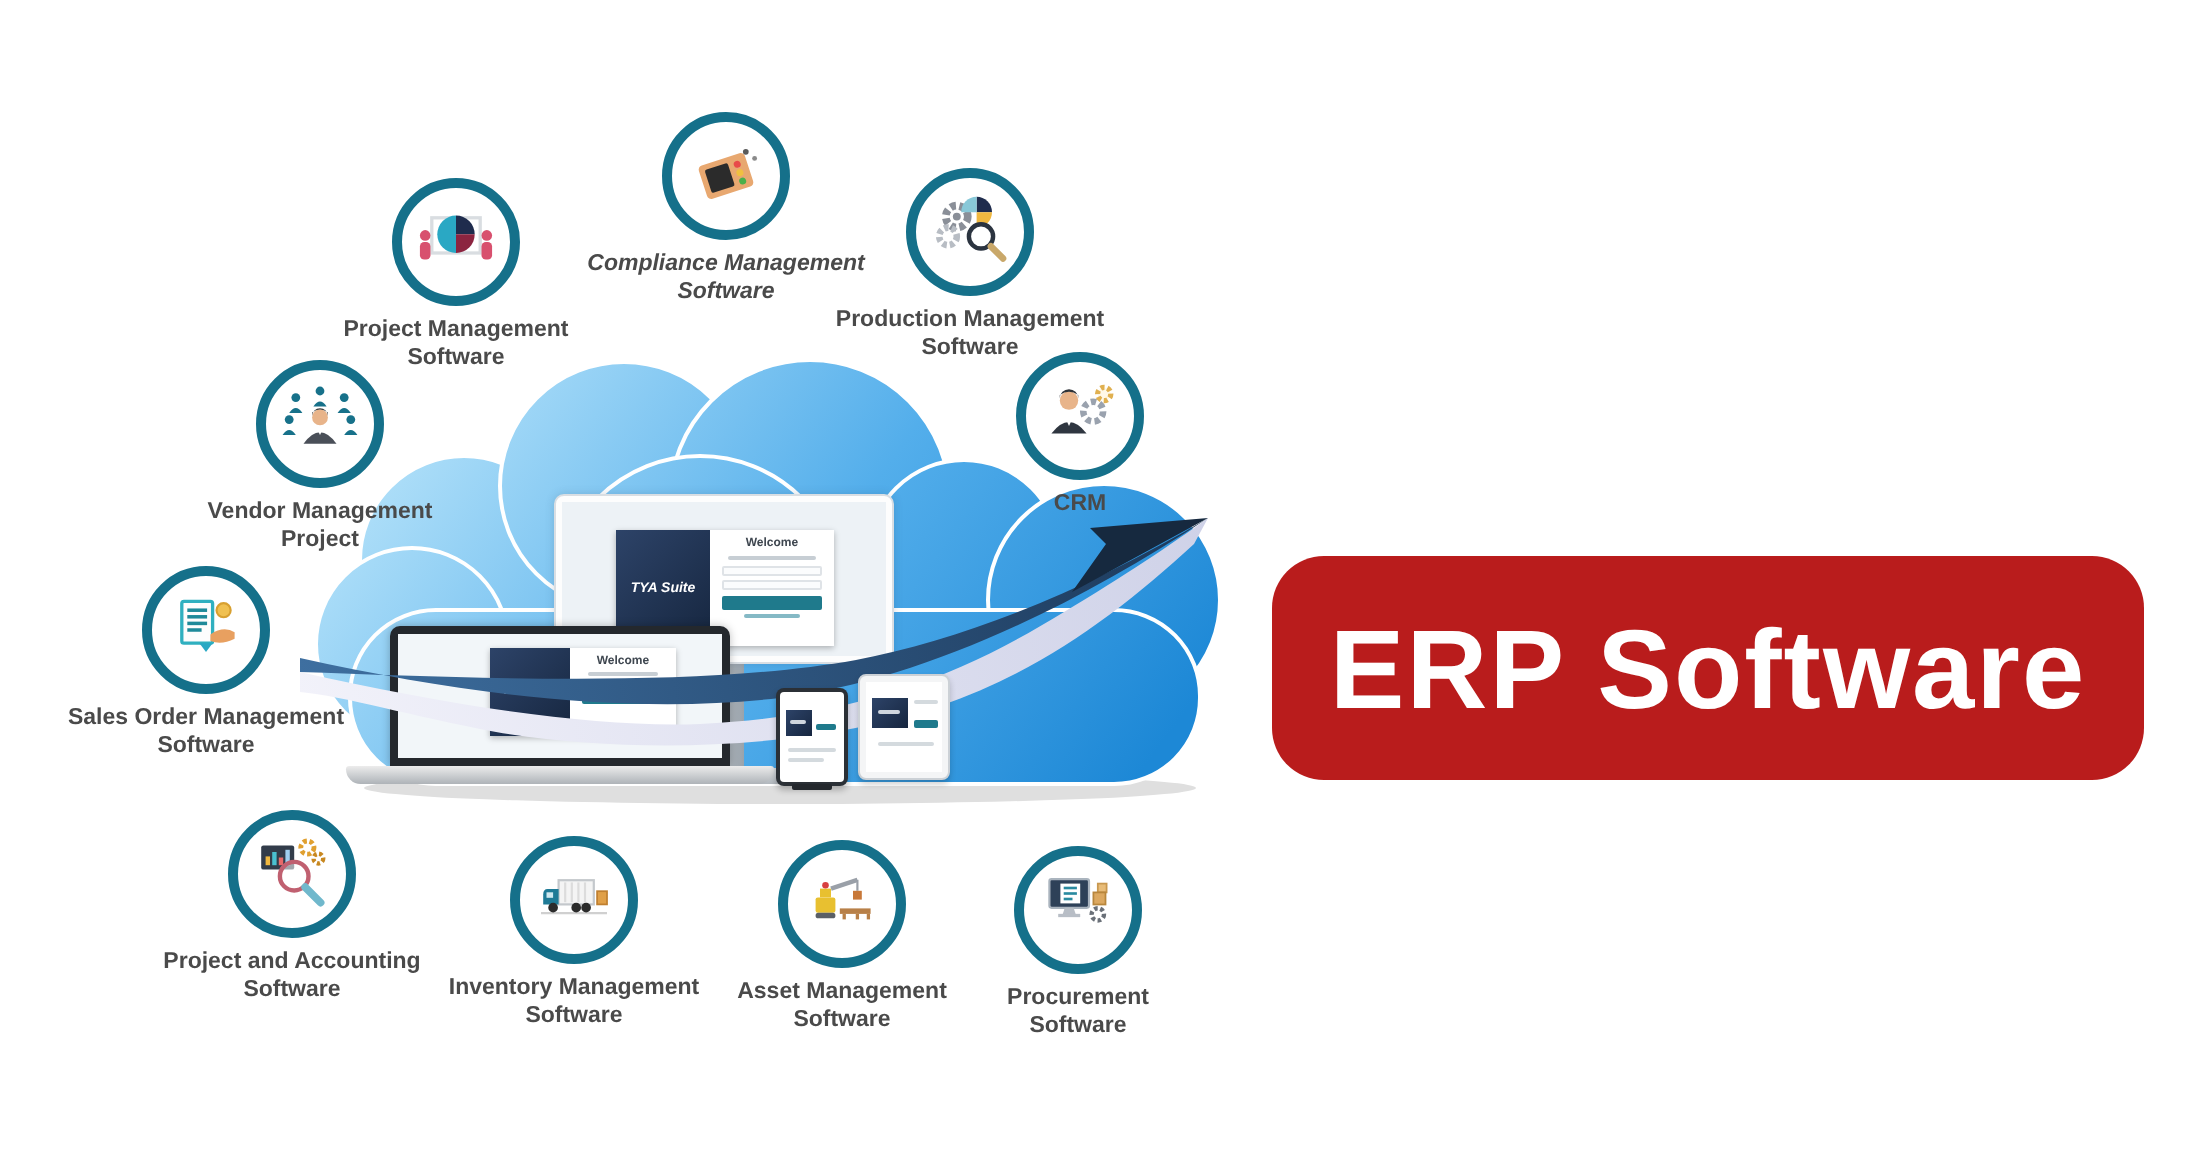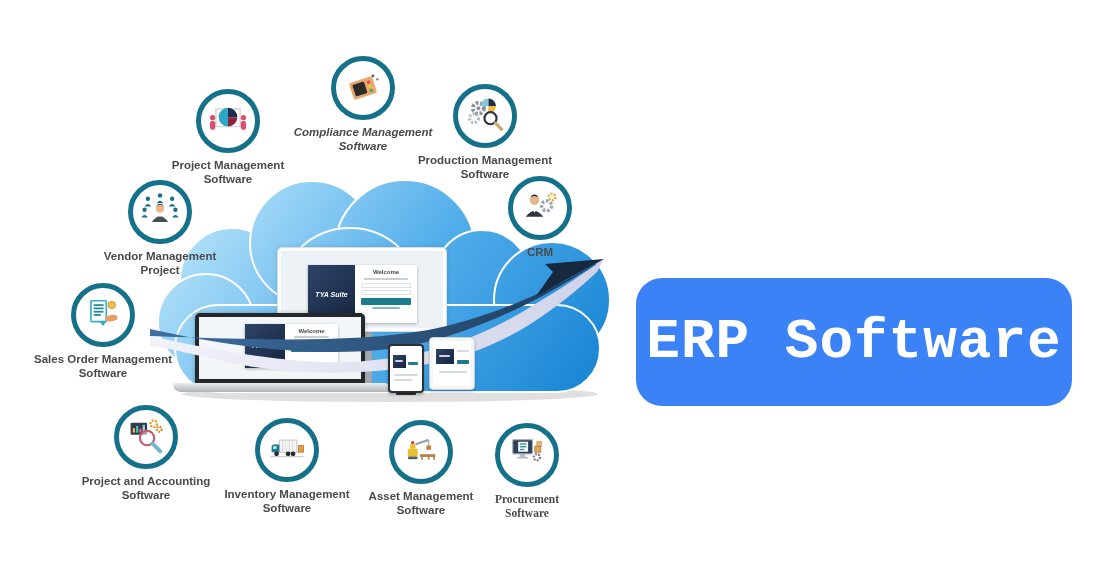--- a/index.html
+++ b/index.html
@@ -62,22 +62,22 @@
   .mini-bar{position:absolute;background:#d4dade;height:2px;border-radius:1px;}
 
   
   .module{position:absolute;z-index:40;text-align:center;}
   .ring{width:64px;height:64px;border-radius:50%;border:5px solid #15708a;background:#fff;
         margin:0 auto;display:flex;align-items:center;justify-content:center;
         box-shadow:0 0 0 2px #ffffff;}
   .mod-label{margin-top:5px;font-size:11.5px;font-weight:bold;color:#4a4a4a;line-height:1.25;}
 
   
-  .banner{position:absolute;left:636px;top:278px;width:436px;height:128px;background:#3b82f6;
-          border-radius:26px;display:flex;align-items:center;justify-content:center;z-index:10;font-family:Liberation Mono, monospace;}
+  .banner{position:absolute;left:636px;top:278px;width:436px;height:112px;background:#b91c1c;
+          border-radius:26px;display:flex;align-items:center;justify-content:center;z-index:10;}
   .banner-text{font-size:56px;font-weight:bold;color:#ffffff;letter-spacing:1px;}
 </style>
 </head>
 <body>
 
 <div class="stage">
 
   <svg class="cloud-svg" width="1100" height="576" viewBox="0 0 1100 576">
     <defs>
       <linearGradient id="gCloud" gradientUnits="userSpaceOnUse" x1="250" y1="170" x2="560" y2="400">
@@ -335,21 +335,21 @@
         <rect x="7.5" y="16.5" width="3" height="2.5" fill="#cfe8f0"></rect>
         <circle cx="10.5" cy="23.5" r="2.2" fill="#2b2b2b"></circle>
           <circle cx="21" cy="23.5" r="2.2" fill="#2b2b2b"></circle>
         <circle cx="25.5" cy="23.5" r="2.2" fill="#2b2b2b"></circle>
         <rect x="30.5" y="16" width="4.5" height="6" fill="#e0a048" stroke="#c08030" stroke-width="0.8"></rect>
       </svg>
     </div>
     <div class="mod-label">Inventory Management Software</div>
   </div>
 
-  <div class="module" style="left:472px;top:423px;width:110px;font-family:Liberation Serif, serif;">
+  <div class="module" style="left:484px;top:423px;width:110px;">
     <div class="ring">
       <svg width="44" height="44" viewBox="0 0 40 40">
         <rect x="7" y="6" width="18" height="13" rx="1" fill="#2e4158" stroke="#aab4be" stroke-width="1"></rect>
         <rect x="12" y="8" width="9" height="9" fill="#ffffff"></rect>
         <g stroke="#2a8aa0" stroke-width="1.2">
           <line x1="13.5" y1="10" x2="19.5" y2="10"></line>
             <line x1="13.5" y1="12.5" x2="19.5" y2="12.5"></line>
           <line x1="13.5" y1="15" x2="17.5" y2="15"></line>
         </g>
         <path d="M14 19 L18 19 L19 22 L13 22 Z" fill="#b8bec6"></path>

